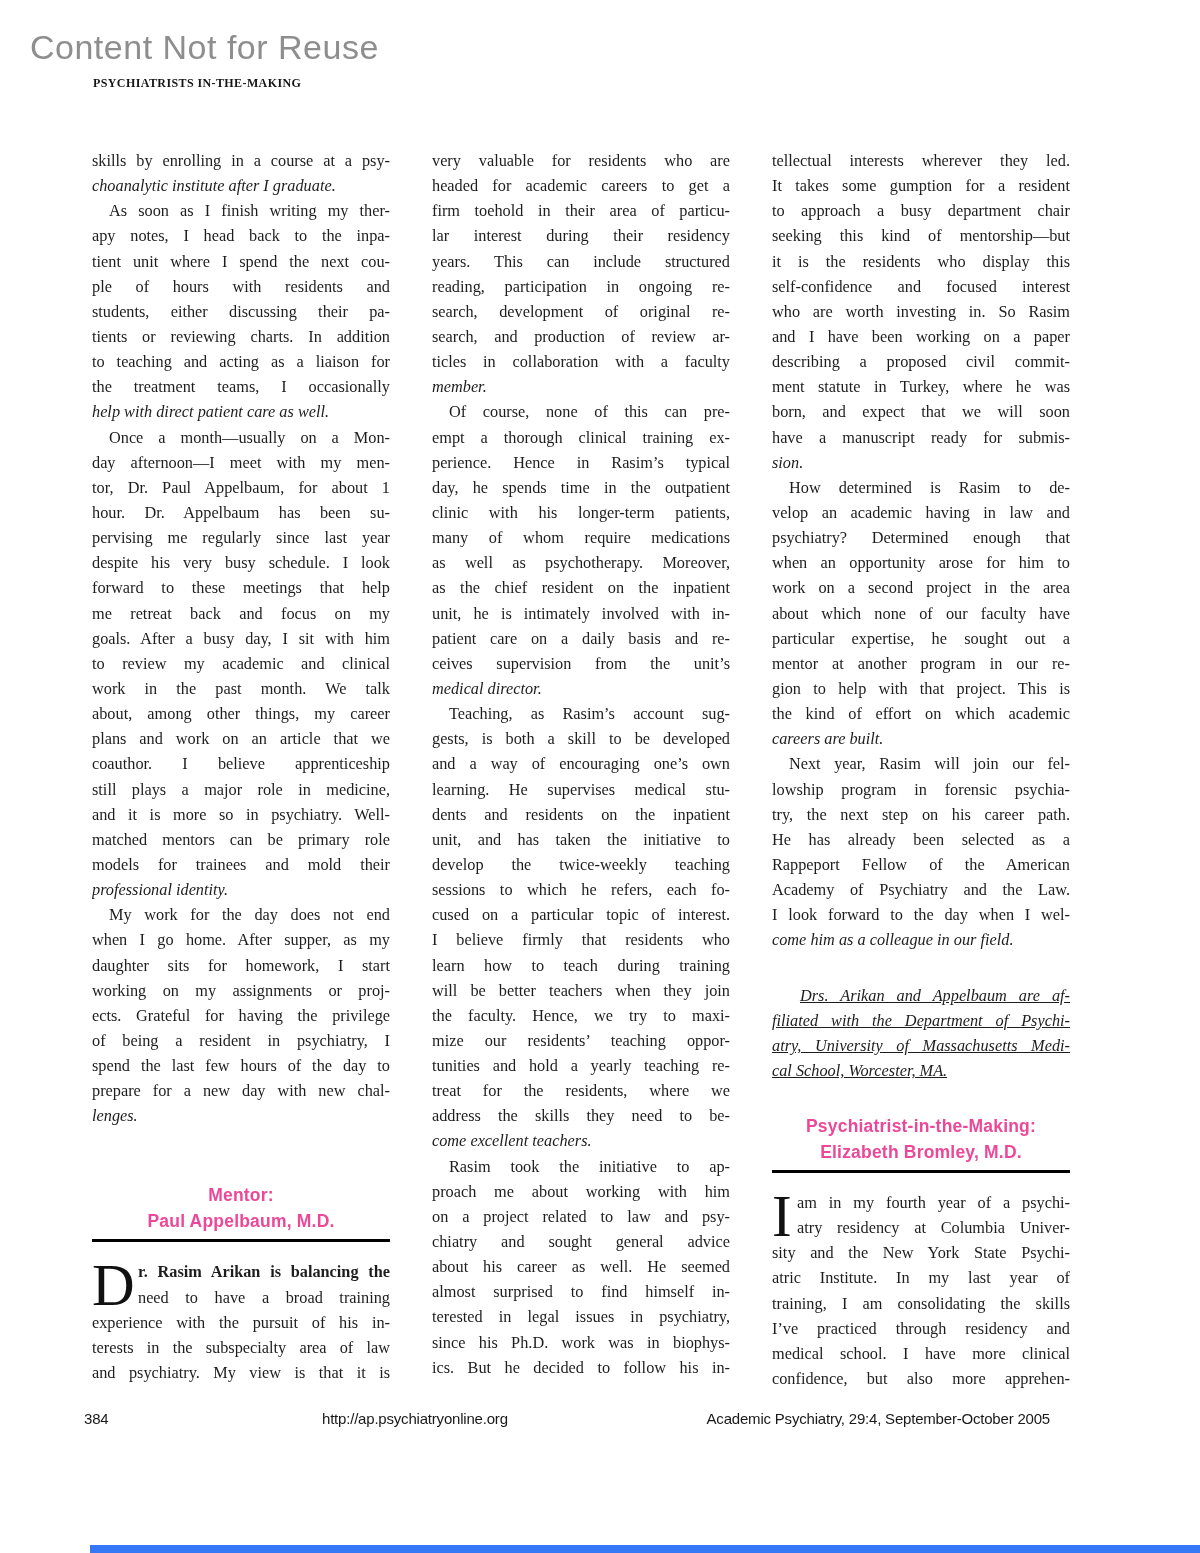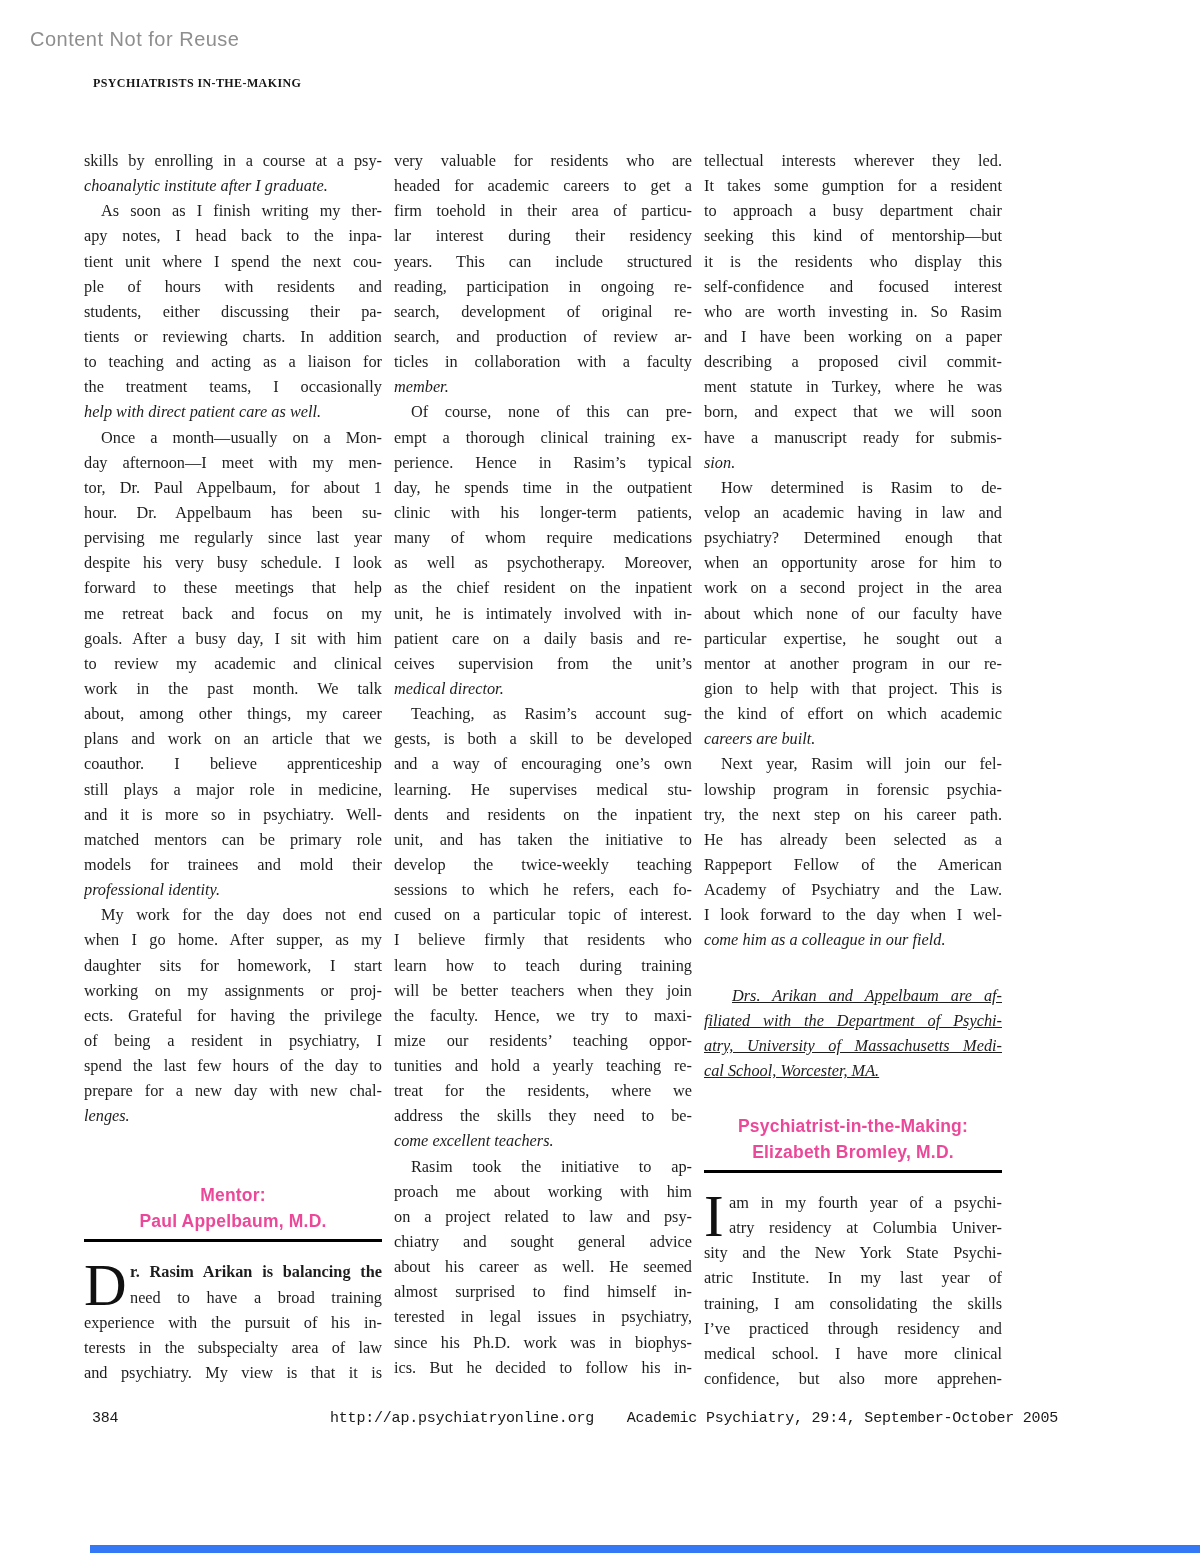--- a/index.html
+++ b/index.html
@@ -5,30 +5,30 @@
   html,body{margin:0;padding:0;}
   body{
     width:1200px;height:1553px;position:relative;background:#ffffff;
     overflow:hidden;
     font-family:"Liberation Serif",serif;
     -webkit-font-smoothing:antialiased;
   }
   .watermark{
     position:absolute;left:30px;top:28px;
     font-family:"Liberation Sans",sans-serif;
-    font-size:20px;color:#8e8e8e;letter-spacing:0.5px;
+    font-size:34px;color:#8e8e8e;letter-spacing:0.5px;
   }
   .runhead{
     position:absolute;left:93px;top:76px;
     font-family:"Liberation Serif",serif;font-weight:bold;
     font-size:12px;color:#161616;letter-spacing:0.4px;
   }
   .cols{
-    position:absolute;left:84px;top:148px;width:956px;
-    display:flex;gap:12px;
+    position:absolute;left:92px;top:148px;width:956px;
+    display:flex;gap:42px;
   }
   .col{width:298px;flex:0 0 298px;}
   .line{
     font-family:"Liberation Serif",serif;
     font-size:16.3px;line-height:25.15px;height:25.15px;
     color:#1d1d1d;text-align:justify;text-align-last:justify;
     overflow:hidden;
   }
   .line.last{text-align-last:auto;font-style:italic;}
   .line.ind{text-indent:17px;}
@@ -45,22 +45,22 @@
     text-align:center;
     font-family:"Liberation Sans",sans-serif;font-weight:bold;
     font-size:17.5px;color:#ec4899;
     margin-bottom:17px;
   }
   .col:nth-child(1) .heading{margin-top:54px;}
   .col:nth-child(3) .heading{margin-top:30px;}
   .hline{line-height:26px;letter-spacing:0.2px;}
   .rule{border-top:3.5px solid #000;margin-top:5px;}
   .footer{
-    position:absolute;left:92px;top:1410px;width:966px;height:22px;
-    font-family:Liberation Mono, monospace;font-size:15px;color:#191919;
+    position:absolute;left:84px;top:1410px;width:966px;height:22px;
+    font-family:Liberation Sans, sans-serif;font-size:15px;color:#191919;
     letter-spacing:-0.2px;
   }
   .footer .pg{position:absolute;left:0;top:0;}
   .footer .url{position:absolute;left:238px;top:0;}
   .footer .issue{position:absolute;right:0;top:0;}
   .bottom-bar{
     position:absolute;left:90px;right:0;bottom:0;height:8px;
     background:#3478f6;
   }
 </style>

